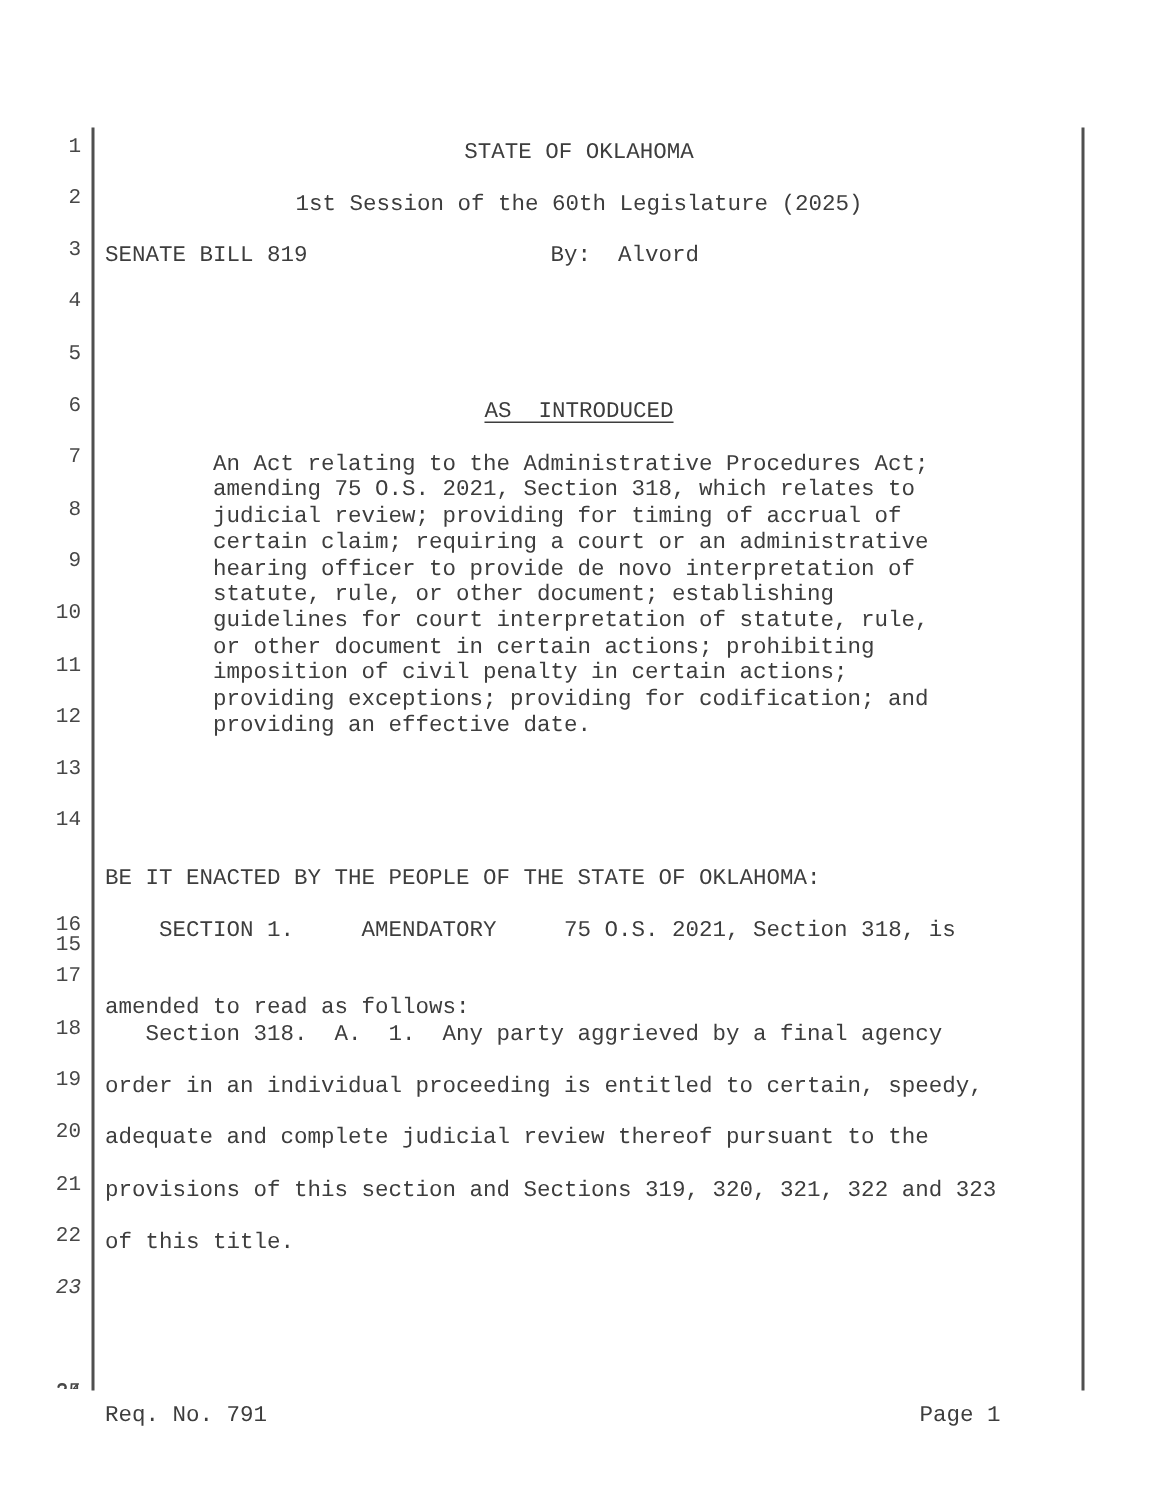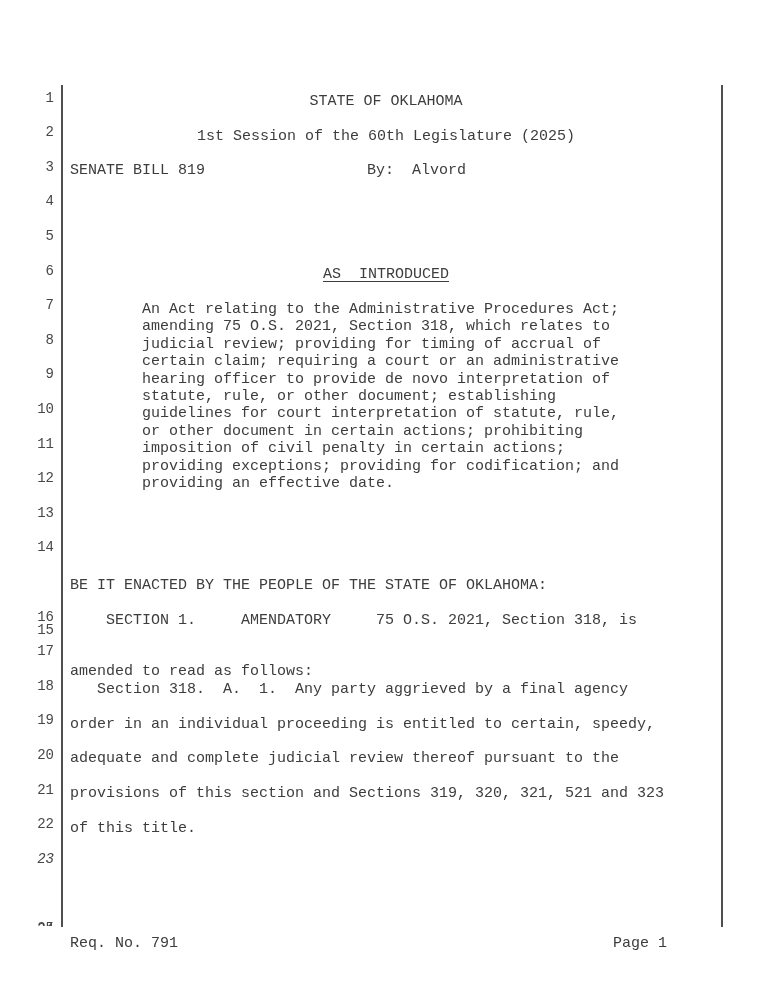--- a/index.html
+++ b/index.html
@@ -129,21 +129,21 @@
 providing exceptions; providing for codification; and
 providing an effective date.</div>
 
   <div id="bodylines">
       <div class="tline" style="top: 575.4px;">BE IT ENACTED BY THE PEOPLE OF THE STATE OF OKLAHOMA:</div>
       <div class="tline" style="top: 610px;">    SECTION 1.     AMENDATORY     75 O.S. 2021, Section 318, is</div>
       <div class="tline" style="top: 644.6px; margin-top: 16px;">amended to read as follows:</div>
       <div class="tline" style="top: 679.2px;">   Section 318.  A.  1.  Any party aggrieved by a final agency</div>
       <div class="tline" style="top: 713.8px;">order in an individual proceeding is entitled to certain, speedy,</div>
       <div class="tline" style="top: 748.4px;">adequate and complete judicial review thereof pursuant to the</div>
-      <div class="tline" style="top: 783px;">provisions of this section and Sections 319, 320, 321, 521 and 323</div>
+      <div class="tline" style="top: 783px;">provisions of this section and Sections 319, 320, 321, 322 and 323</div>
       <div class="tline" style="top: 817.6px;">of this title.</div>
     </div>
 
   <div class="tline footer-left">Req. No. 791</div>
 
   <div class="tline footer-right">Page 1</div>
 
 </div>
 
 </body></html>

